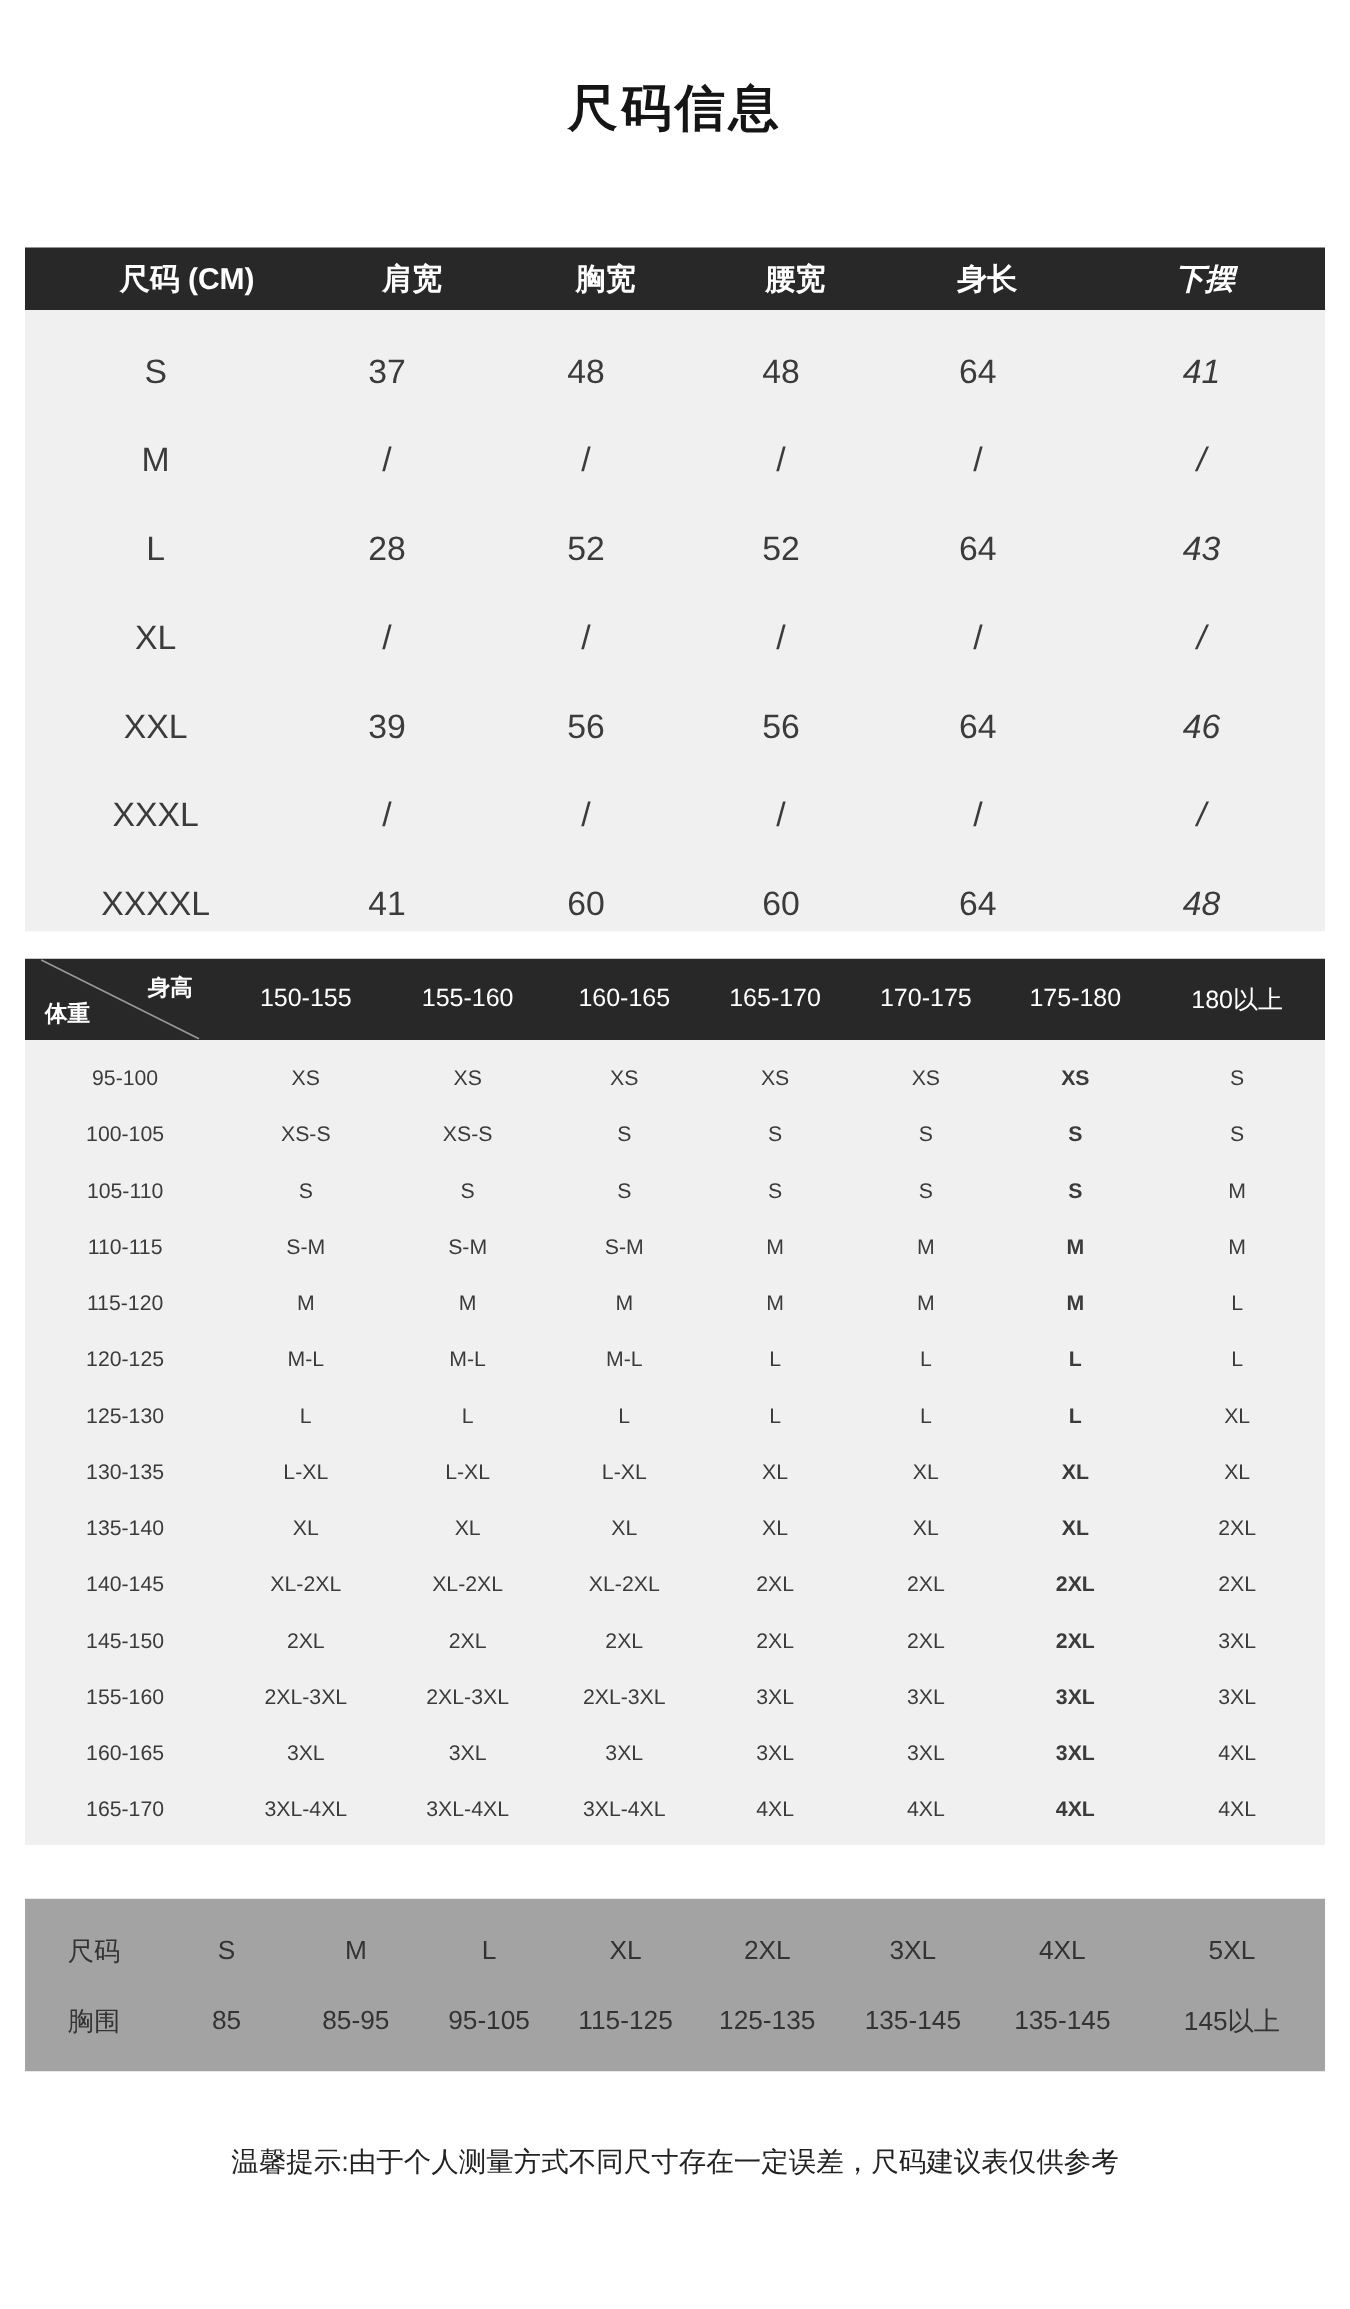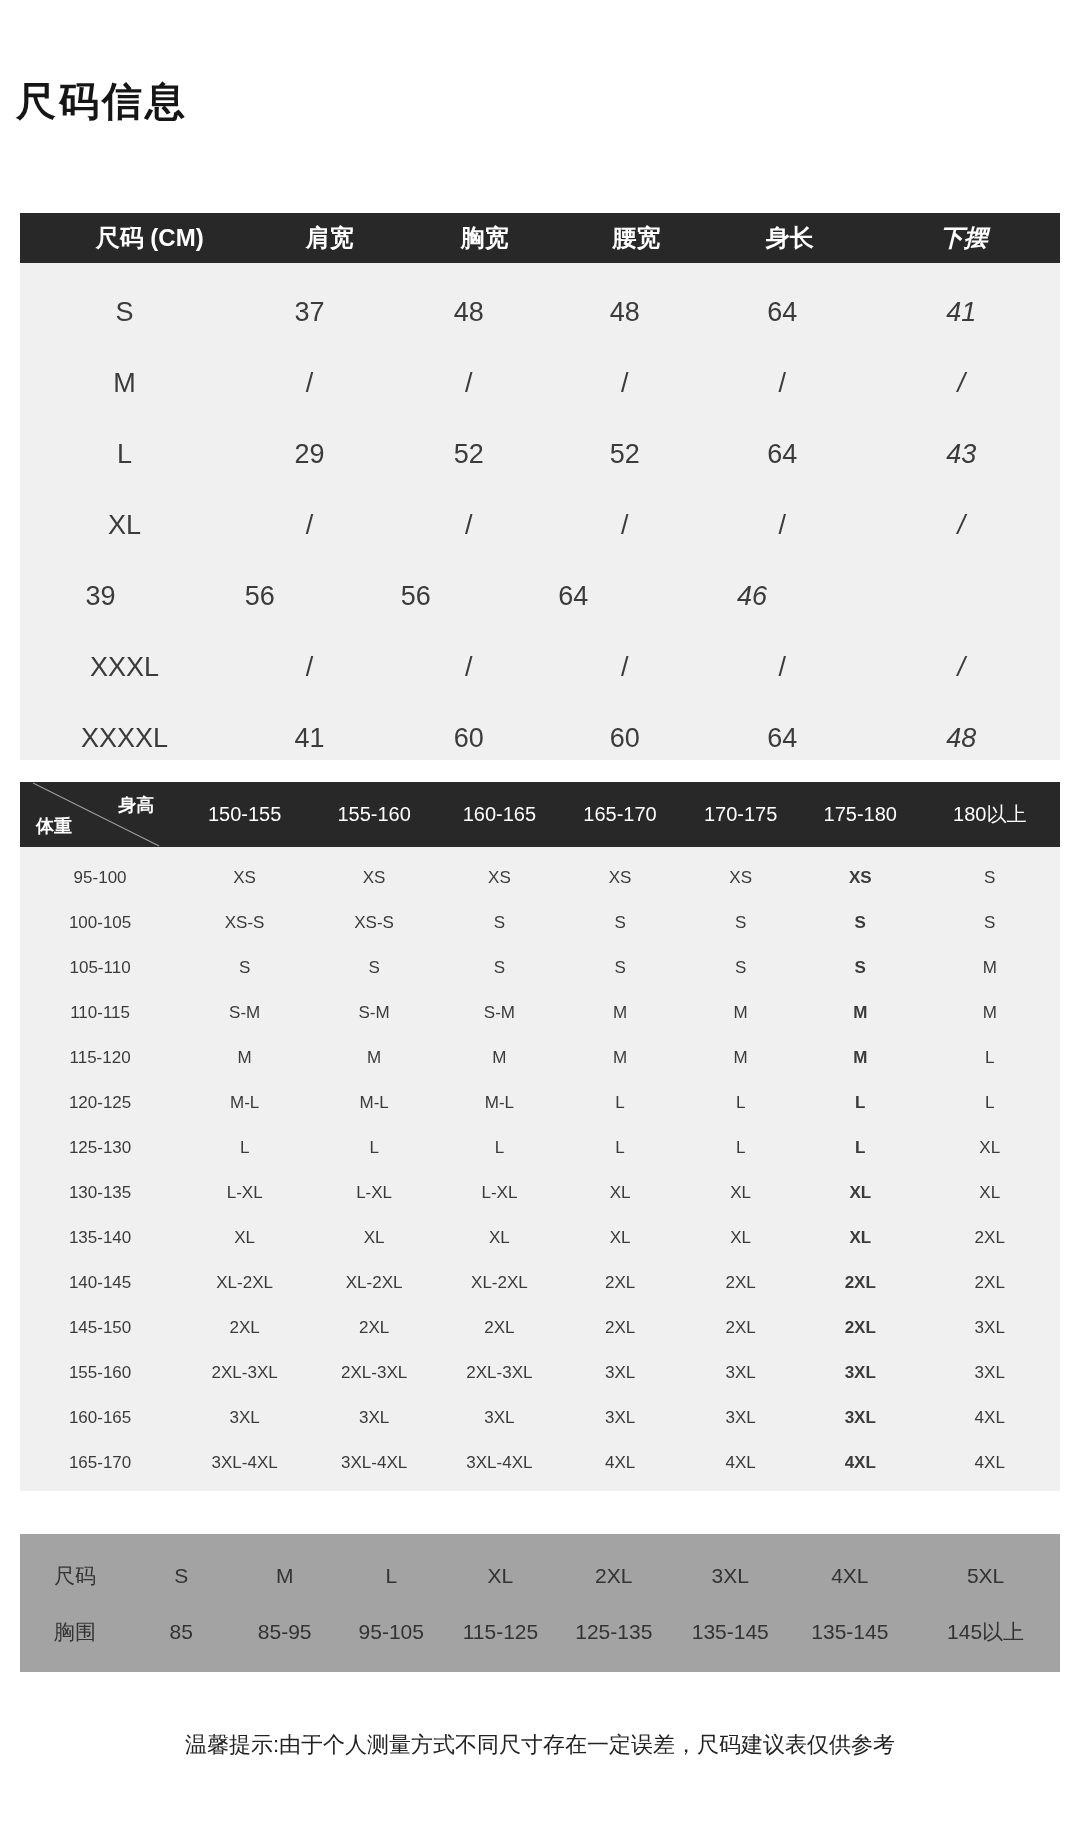--- a/index.html
+++ b/index.html
@@ -2,21 +2,21 @@
 <html><head>
 <meta charset="utf-8">
 <style>
   html,body{margin:0;padding:0;background:#ffffff;}
   .page{
     width:1080px;height:1847px;margin:0 auto;background:#ffffff;
     font-family:"Liberation Sans","DejaVu Sans",sans-serif;
     color:#3b3b3b;position:relative;overflow:hidden;
   }
   .title{
-    margin:16px;padding-top:58px;text-align:left;
+    margin:1px;padding-top:58px;text-align:center;
     font-size:40px;font-weight:700;color:#151515;letter-spacing:3px;
   }
   
   .cell{display:flex;align-items:center;justify-content:center;text-align:center;}
   .bold{font-weight:700;}
 
   
   .table1{margin:84px 20px 0;}
   .t1-header{display:flex;height:50px;background:#282828;color:#ffffff;
     font-size:24px;font-weight:700;padding-left:28px;}
@@ -91,35 +91,36 @@
         <div class="t1-row">
           <div class="cell c0">M</div>
           <div class="cell c1">/</div>
           <div class="cell c2">/</div>
           <div class="cell c3">/</div>
           <div class="cell c4">/</div>
           <div class="cell c5">/</div>
         </div>
         <div class="t1-row">
           <div class="cell c0">L</div>
-          <div class="cell c1">29</div>
+          <div class="cell c1">28</div>
           <div class="cell c2">52</div>
           <div class="cell c3">52</div>
           <div class="cell c4">64</div>
           <div class="cell c5">43</div>
         </div>
         <div class="t1-row">
           <div class="cell c0">XL</div>
           <div class="cell c1">/</div>
           <div class="cell c2">/</div>
           <div class="cell c3">/</div>
           <div class="cell c4">/</div>
           <div class="cell c5">/</div>
         </div>
         <div class="t1-row">
+          <div class="cell c0">XXL</div>
           <div class="cell c1">39</div>
           <div class="cell c2">56</div>
           <div class="cell c3">56</div>
           <div class="cell c4">64</div>
           <div class="cell c5">46</div>
         </div>
         <div class="t1-row">
           <div class="cell c0">XXXL</div>
           <div class="cell c1">/</div>
           <div class="cell c2">/</div>

